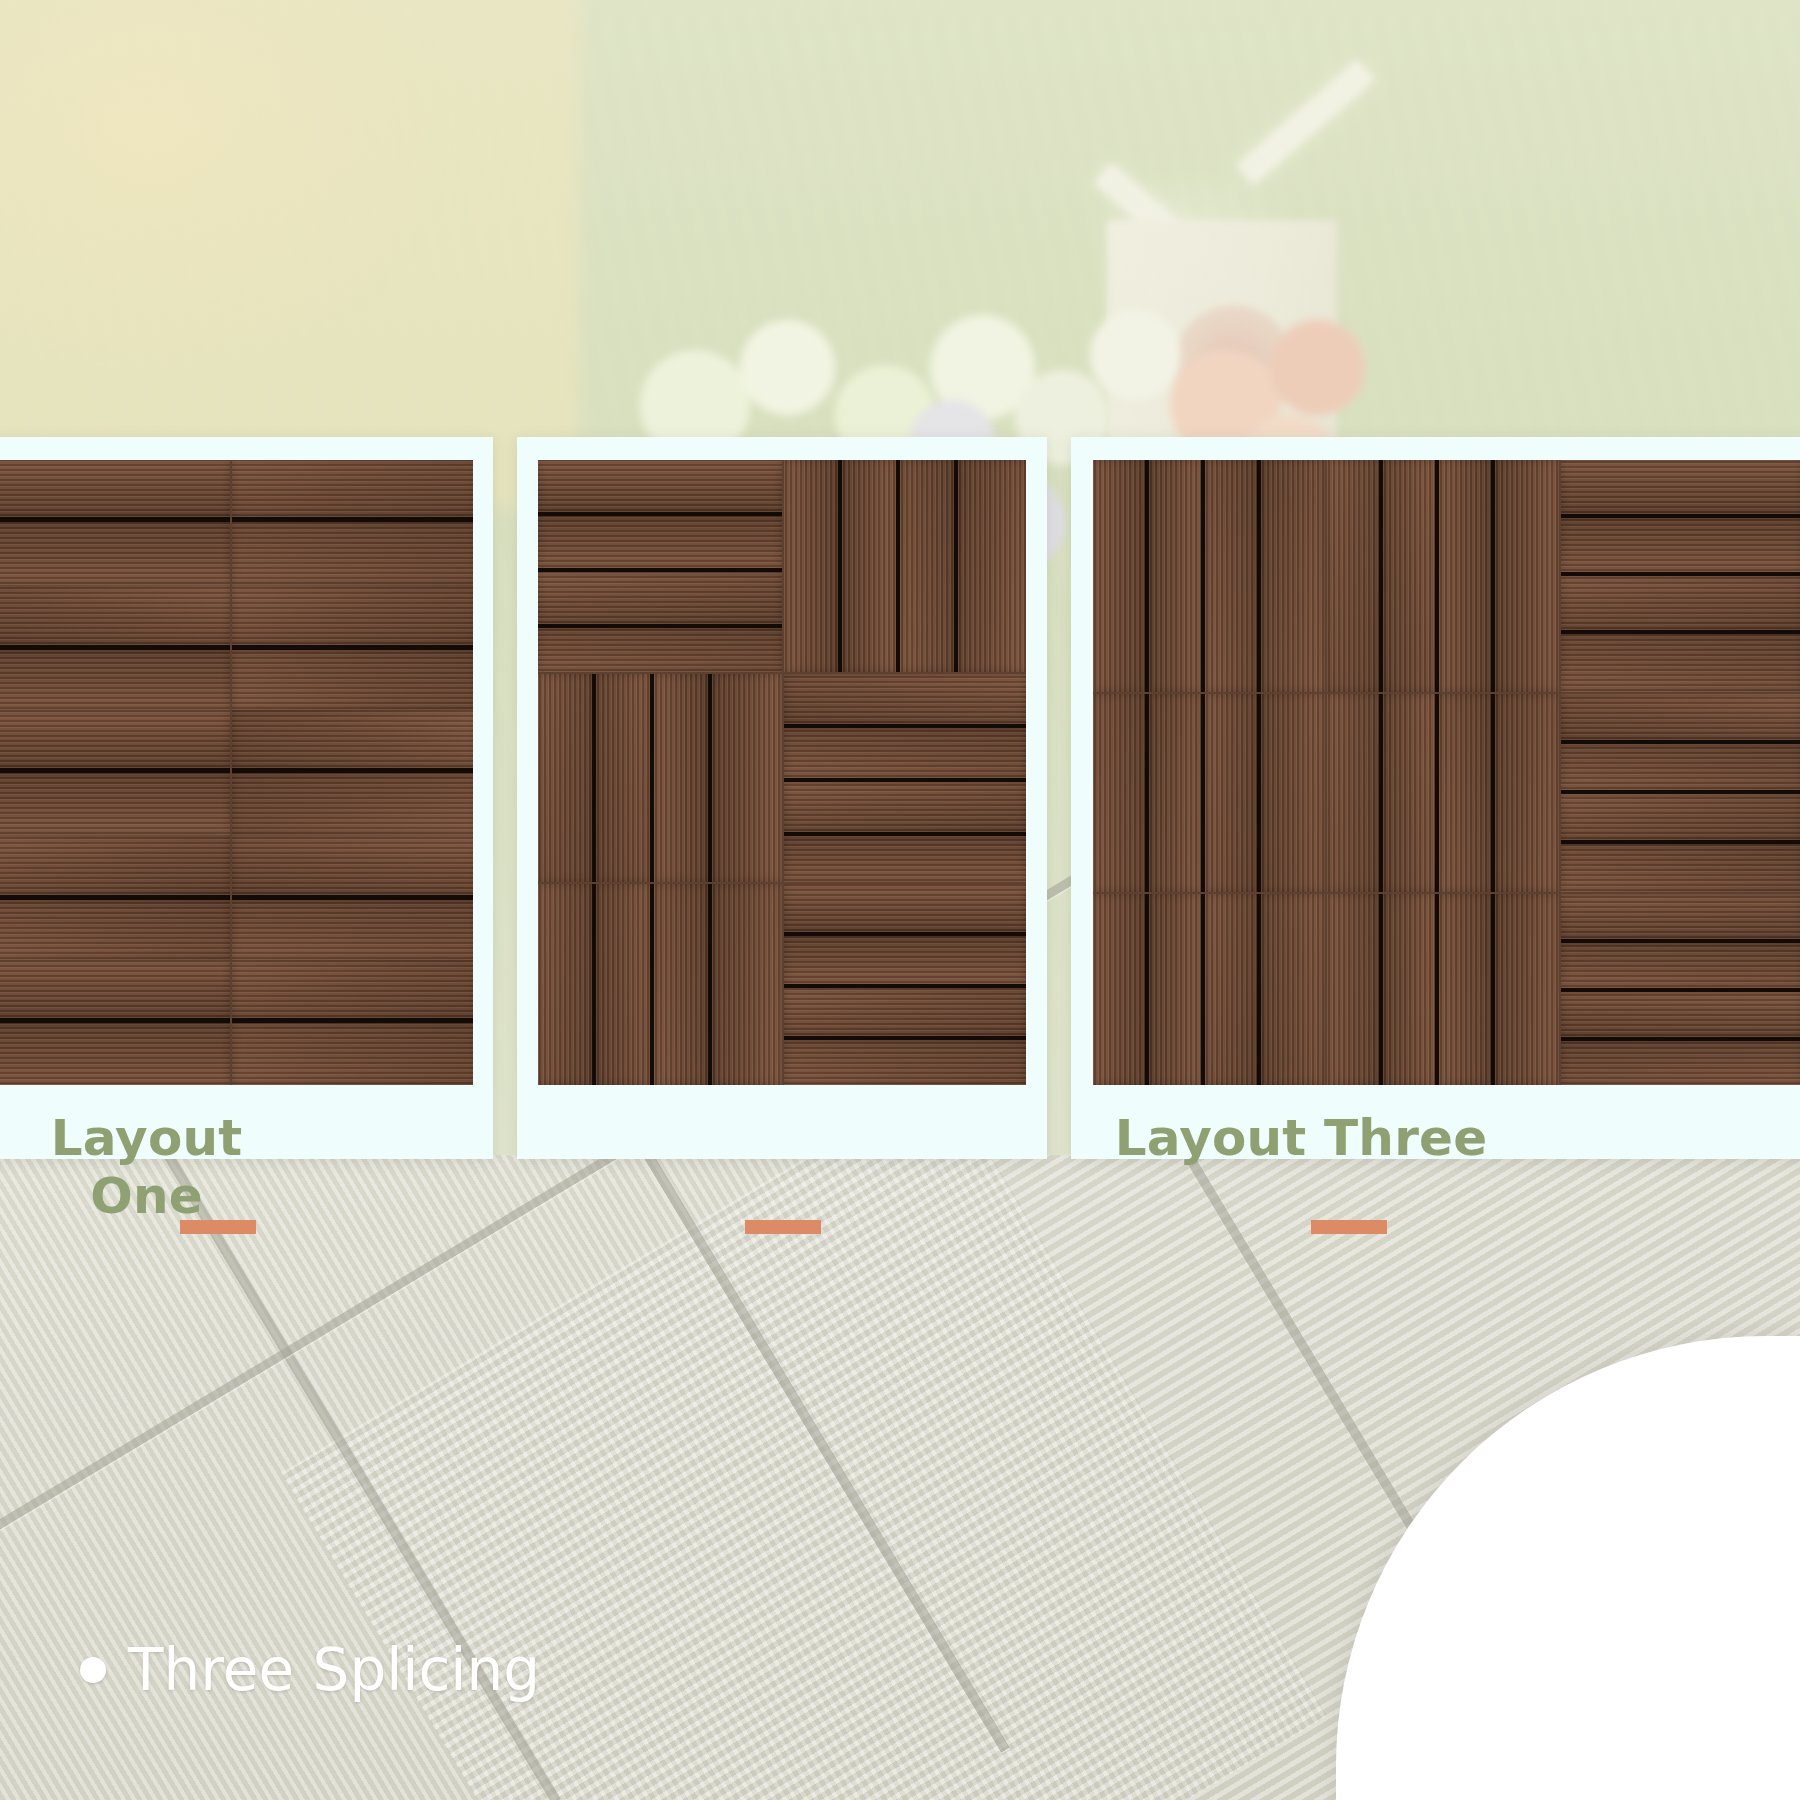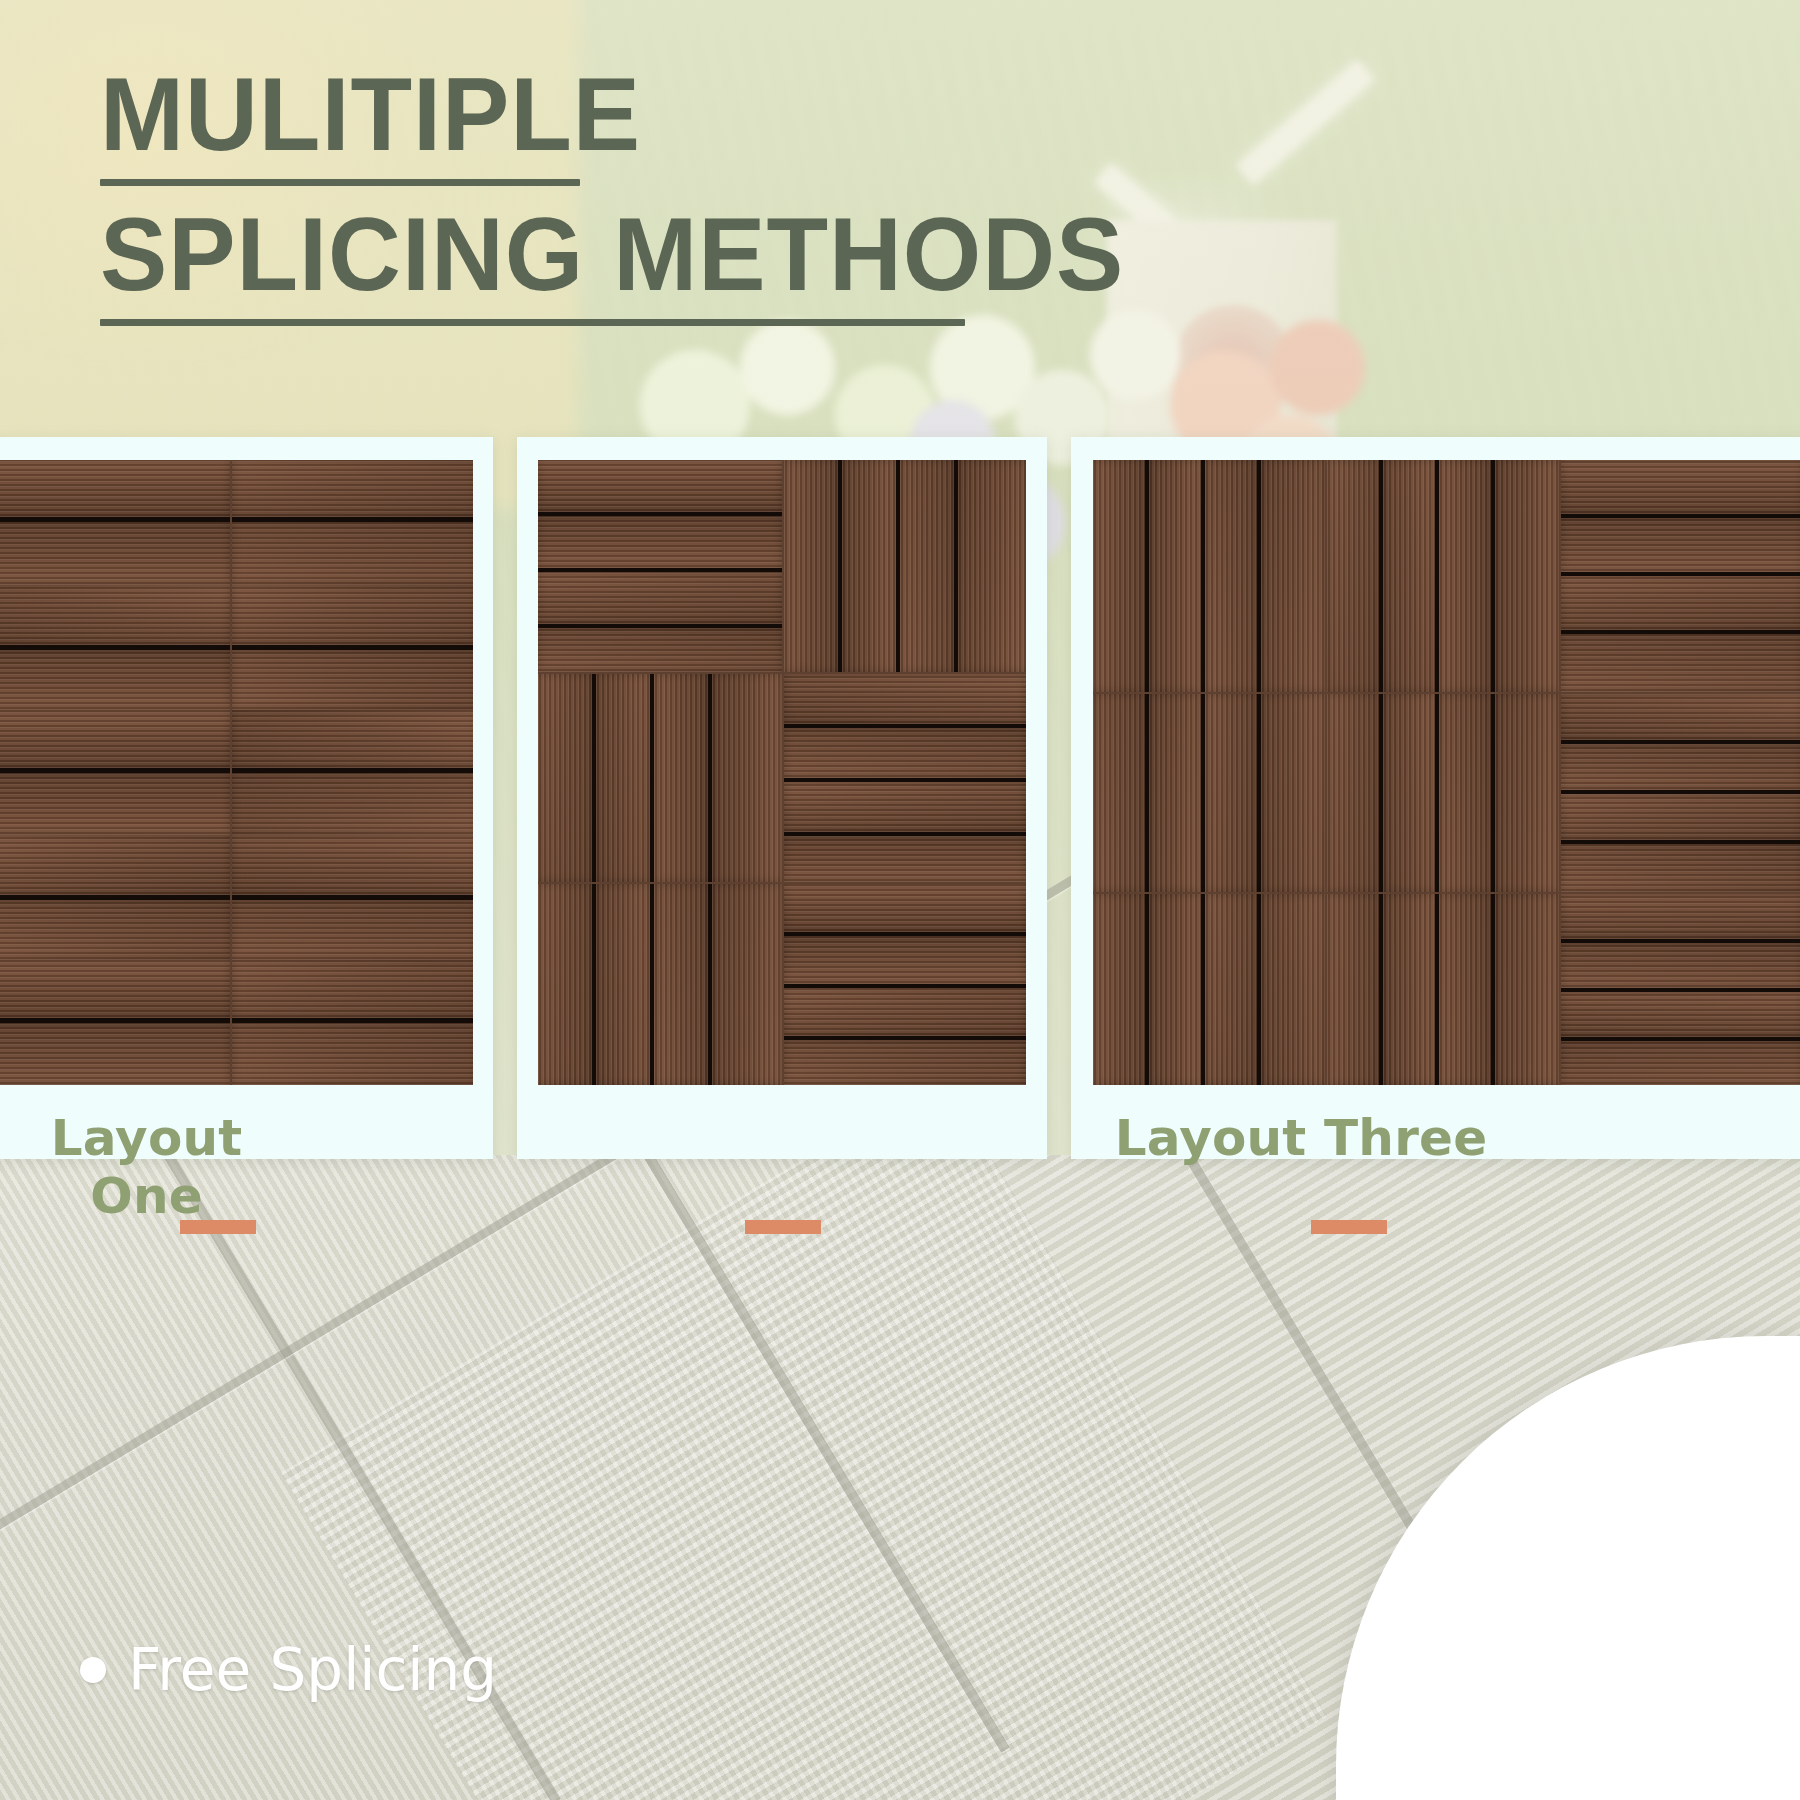--- a/index.html
+++ b/index.html
@@ -299,26 +299,20 @@
 
   <div class="bg-deck">
     <div class="deck-planks-a"></div>
     <div class="deck-planks-b"></div>
   </div>
   <div class="deck-seam s3"></div>
   <div class="deck-seam s1"></div>
   <div class="deck-seam s2"></div>
   <div class="deck-seam h1"></div>
 
-  <div class="title-block">
-    <div class="title-line">MULITIPLE</div>
-    <div class="title-rule r1"></div>
-    <div class="title-line">SPLICING METHODS</div>
-    <div class="title-rule r2"></div>
-  </div>
 
   <div class="cards">
 
     <div class="card c1">
       <div class="tile-img">
 
         <div class="tile" style="left:-5px;top:0px;width:245px;height:125px;">
           <div class="slat" style="--grain-dir:0deg;--tone-dir:180deg;left:0;top:0;width:100%;height:57px;"></div>
           <div class="gap" style="left:0;top:57px;width:100%;height:5px;"></div>
           <div class="slat" style="--grain-dir:0deg;--tone-dir:0deg;left:0;top:62px;width:100%;height:63px;"></div>
@@ -529,18 +523,18 @@
         </div>
       </div>
       <div class="card-label">Layout Three</div>
       <div class="card-dash"></div>
     </div>
 
   </div>
 
   <div class="footer-note">
     <span class="bullet-dot"></span>
-    <span>Free Splicing</span>
+    <span>Three Splicing</span>
   </div>
 
   <div class="page-curl"></div>
 
 </div>
 
 </body></html>

